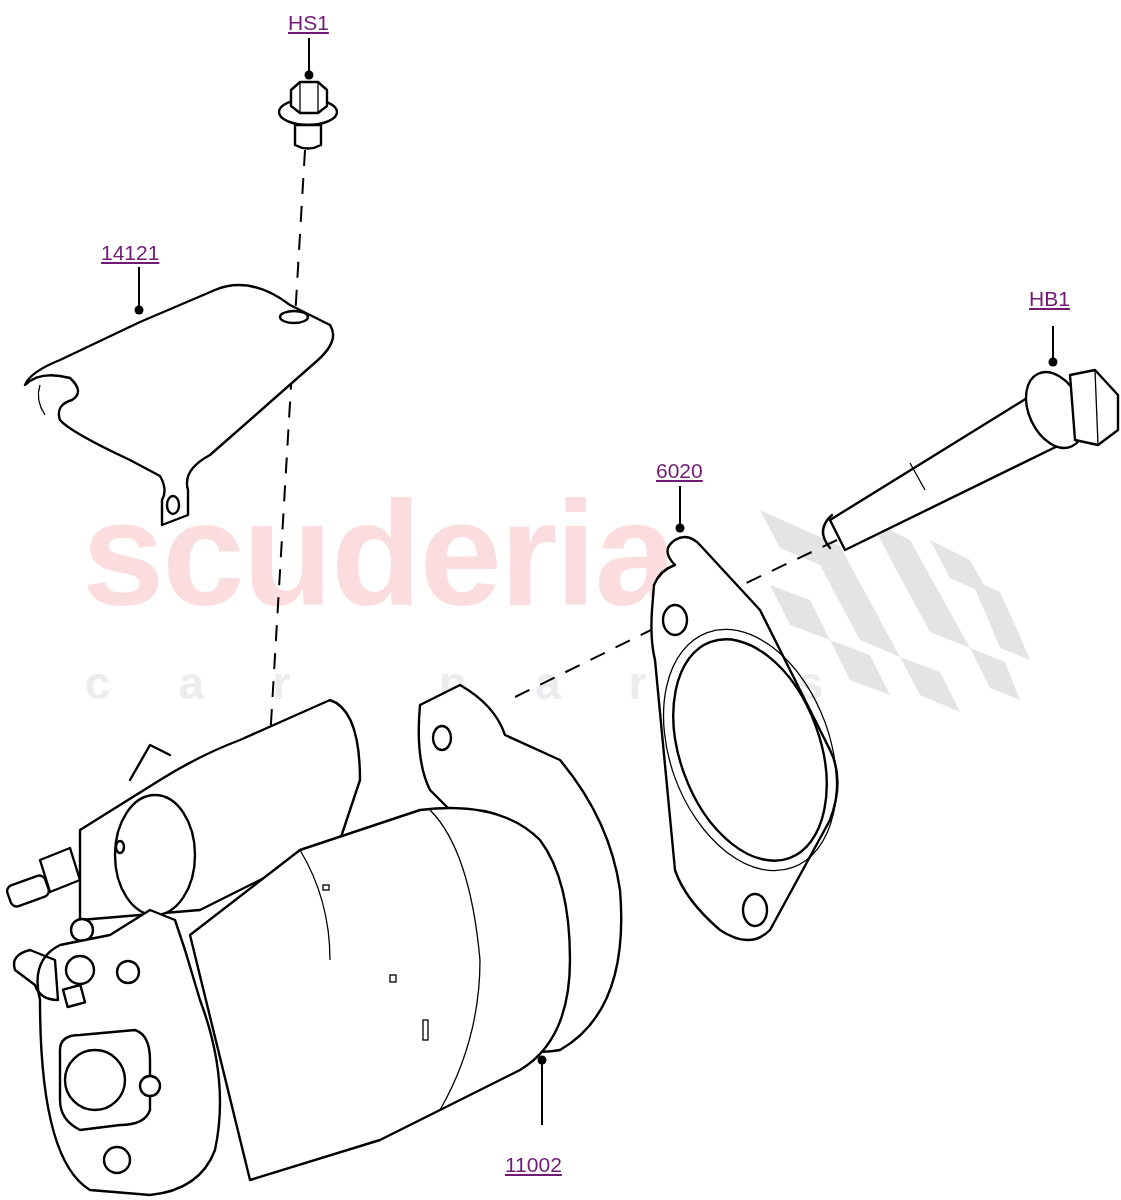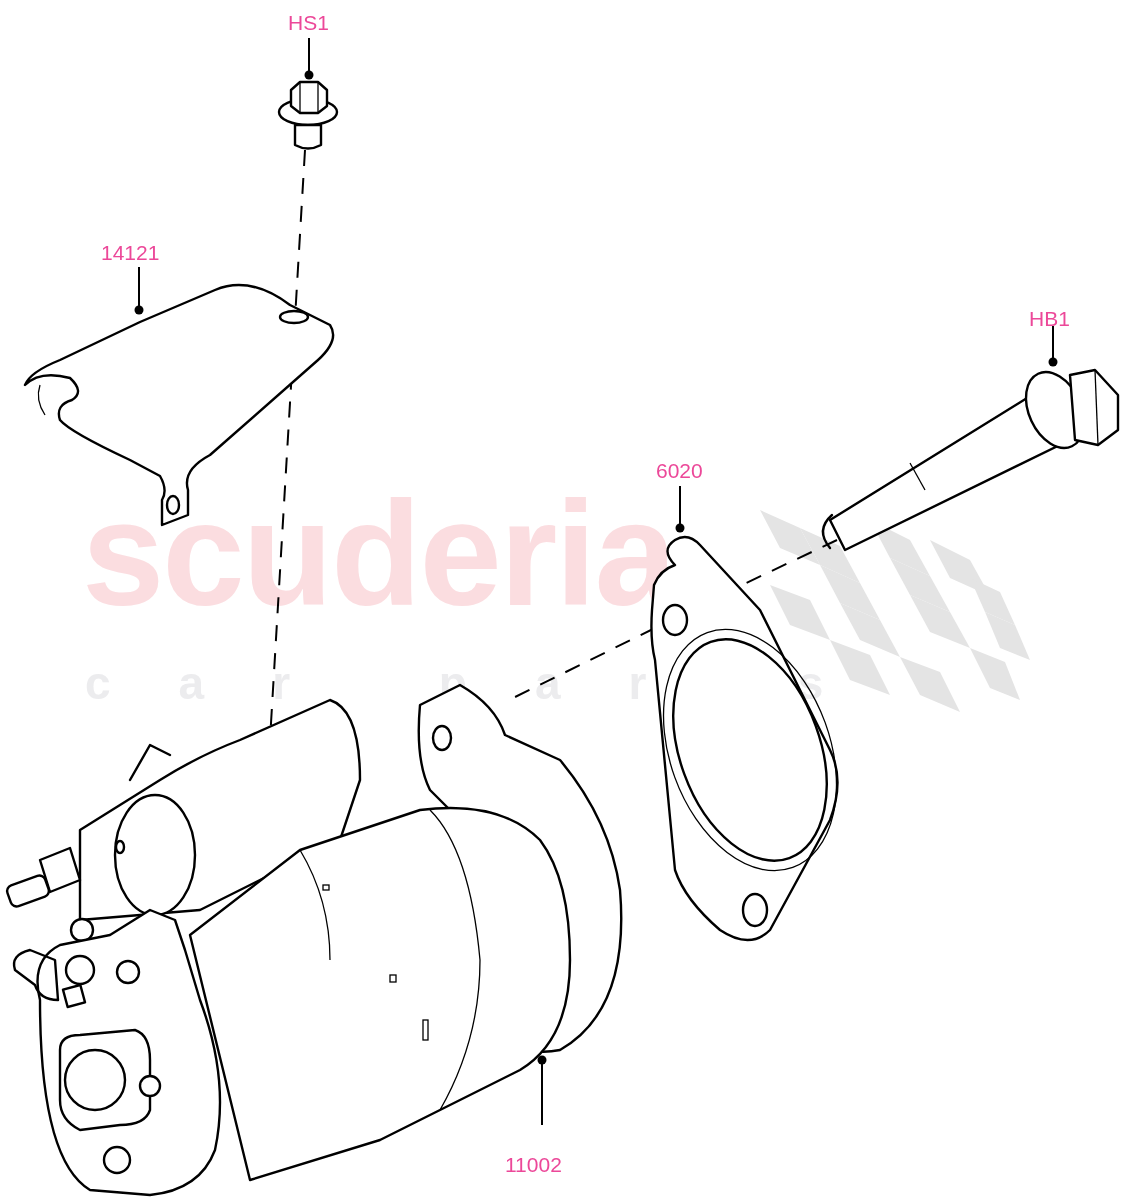--- a/index.html
+++ b/index.html
@@ -1,20 +1,20 @@
 <!DOCTYPE html>
 <html><head>
 <meta charset="utf-8">
 <style>
   html,body{margin:0;padding:0;background:#ffffff;}
   body{width:1121px;height:1200px;position:relative;overflow:hidden;font-family:"Liberation Sans",sans-serif;}
   #canvas{position:absolute;left:0;top:0;width:1121px;height:1200px;}
   .wm-main{position:absolute;left:82px;top:480px;font-family:"Liberation Sans",sans-serif;font-weight:bold;font-size:148px;letter-spacing:-2px;color:#fbdde0;line-height:1;}
   .wm-sub{position:absolute;left:85px;top:660px;font-family:"Liberation Sans",sans-serif;font-weight:bold;font-size:46px;color:#ececee;letter-spacing:68px;line-height:1;white-space:nowrap;}
-  .callout{position:absolute;color:#ec4899;font-size:21px;line-height:1;white-space:nowrap;font-family:"Liberation Sans",sans-serif;}
+  .callout{position:absolute;color:#701a75;font-size:21px;line-height:1;white-space:nowrap;font-family:"Liberation Sans",sans-serif;text-decoration:underline;}
   svg{position:absolute;left:0;top:0;}
   .ln{fill:none;stroke:#000;stroke-width:2.4;stroke-linejoin:round;stroke-linecap:round;}
   .thin{fill:none;stroke:#000;stroke-width:1.3;}
   .dash{fill:none;stroke:#000;stroke-width:2;stroke-dasharray:16 12;}
   .lead{stroke:#000;stroke-width:2;}
   .dot{fill:#000;}
   .wf{fill:#fff;stroke:#000;stroke-width:2.4;stroke-linejoin:round;}
   .flag{fill:#e4e4e4;}
 </style>
 </head>
@@ -123,16 +123,16 @@
       <circle class="wf" cx="128" cy="972" r="11"></circle>
       <path class="wf" d="M60,1050 Q60,1035 80,1035 L135,1030 Q150,1035 150,1060 L150,1110 Q145,1125 120,1125 L80,1130 Q60,1120 60,1100 Z"></path>
       <circle class="wf" cx="95" cy="1080" r="30"></circle>
       <circle class="wf" cx="150" cy="1086" r="10"></circle>
       <circle class="wf" cx="117" cy="1160" r="13"></circle>
     </g>
   </svg>
 
   <div class="callout" style="left:288px;top:12px;">HS1</div>
   <div class="callout" style="left:101px;top:242px;">14121</div>
-  <div class="callout" style="left:1029px;top:308px;">HB1</div>
+  <div class="callout" style="left:1029px;top:288px;">HB1</div>
   <div class="callout" style="left:656px;top:460px;">6020</div>
   <div class="callout" style="left:505px;top:1154px;">11002</div>
 </div>
 
 </body></html>

